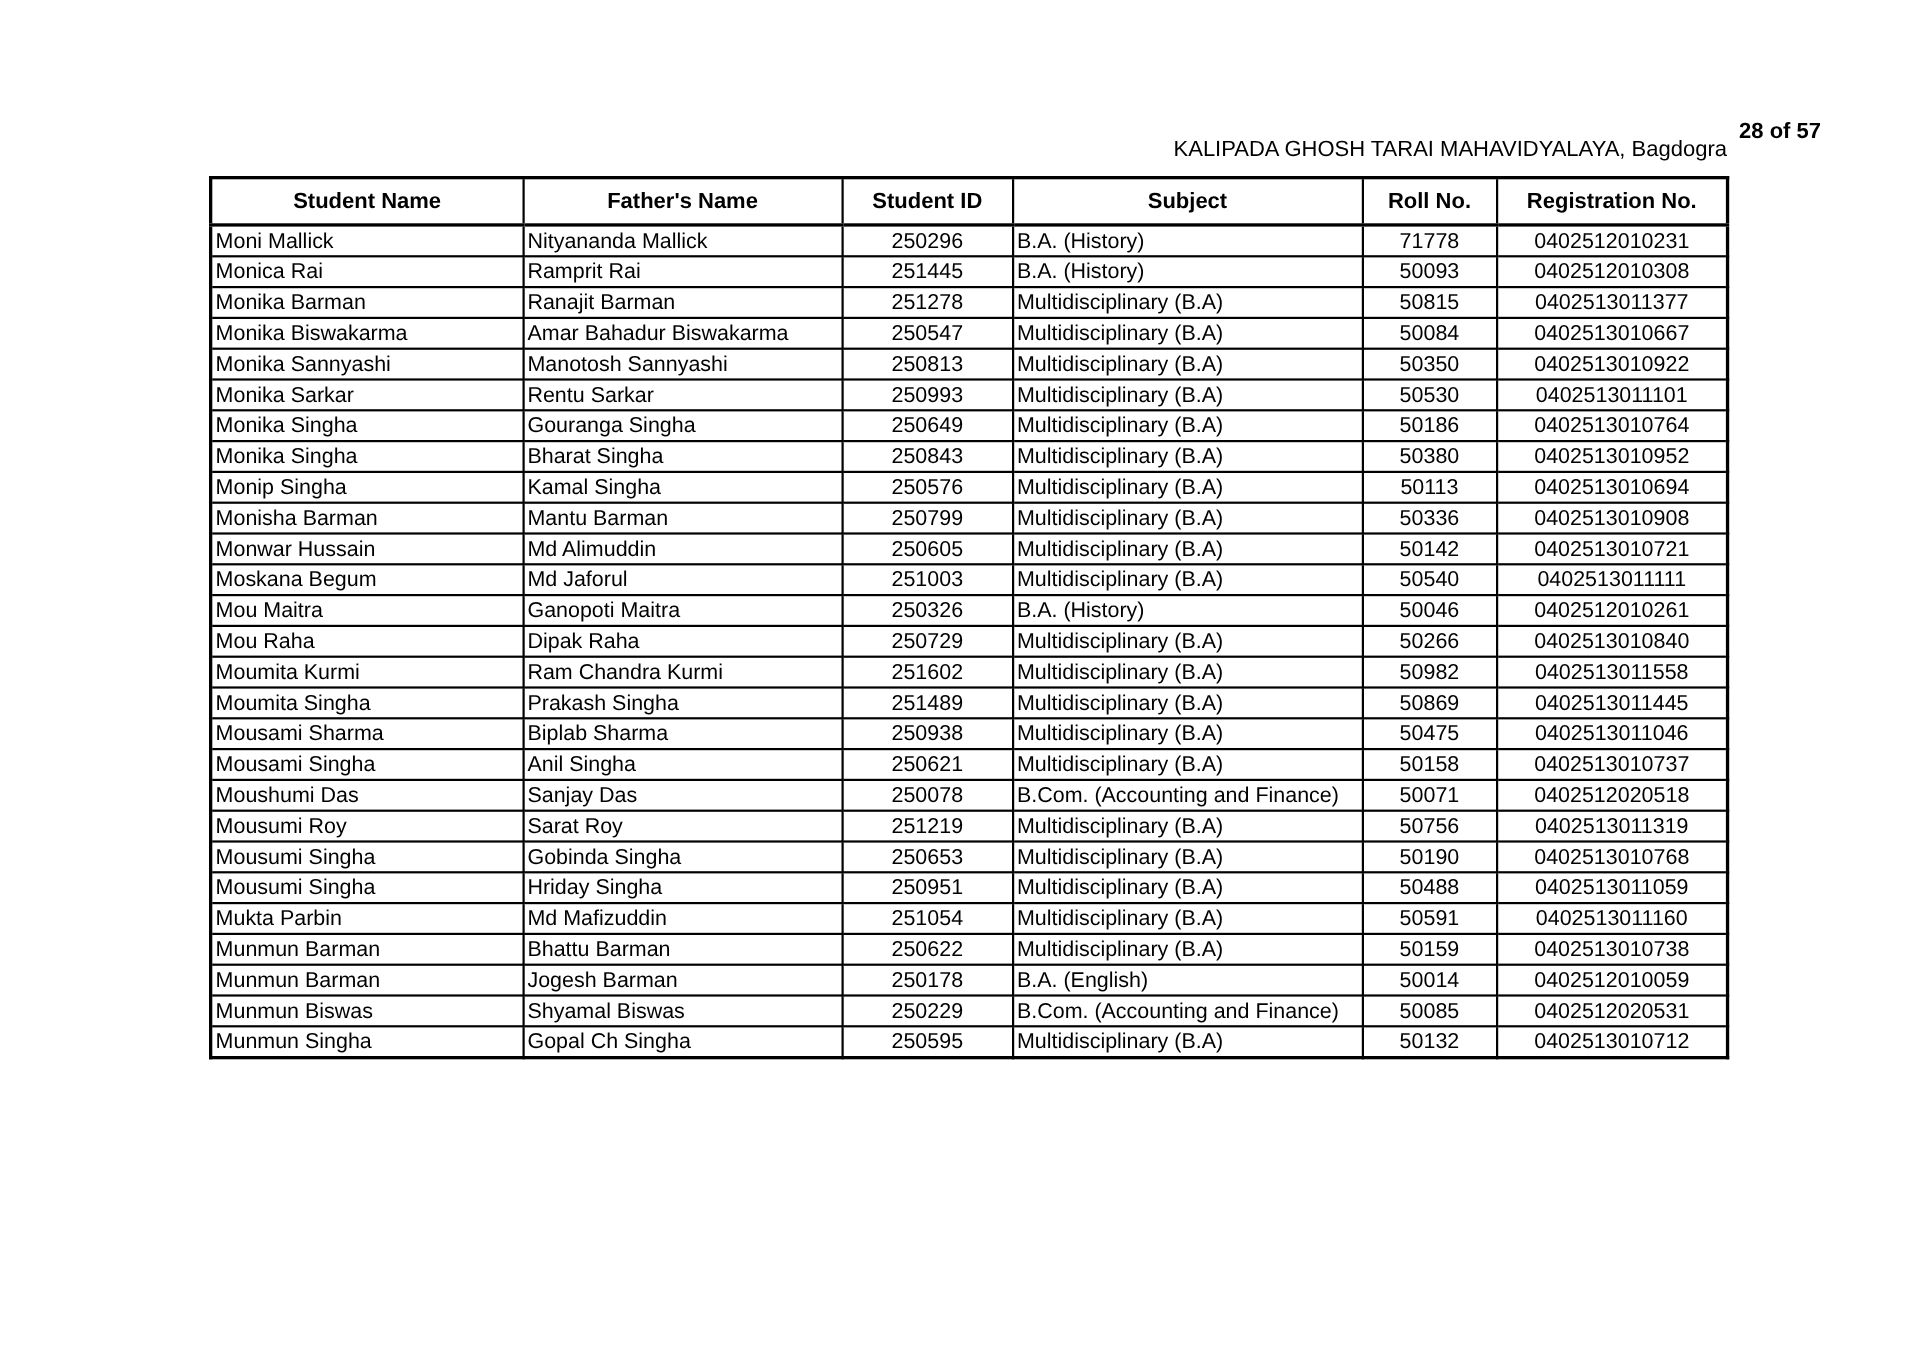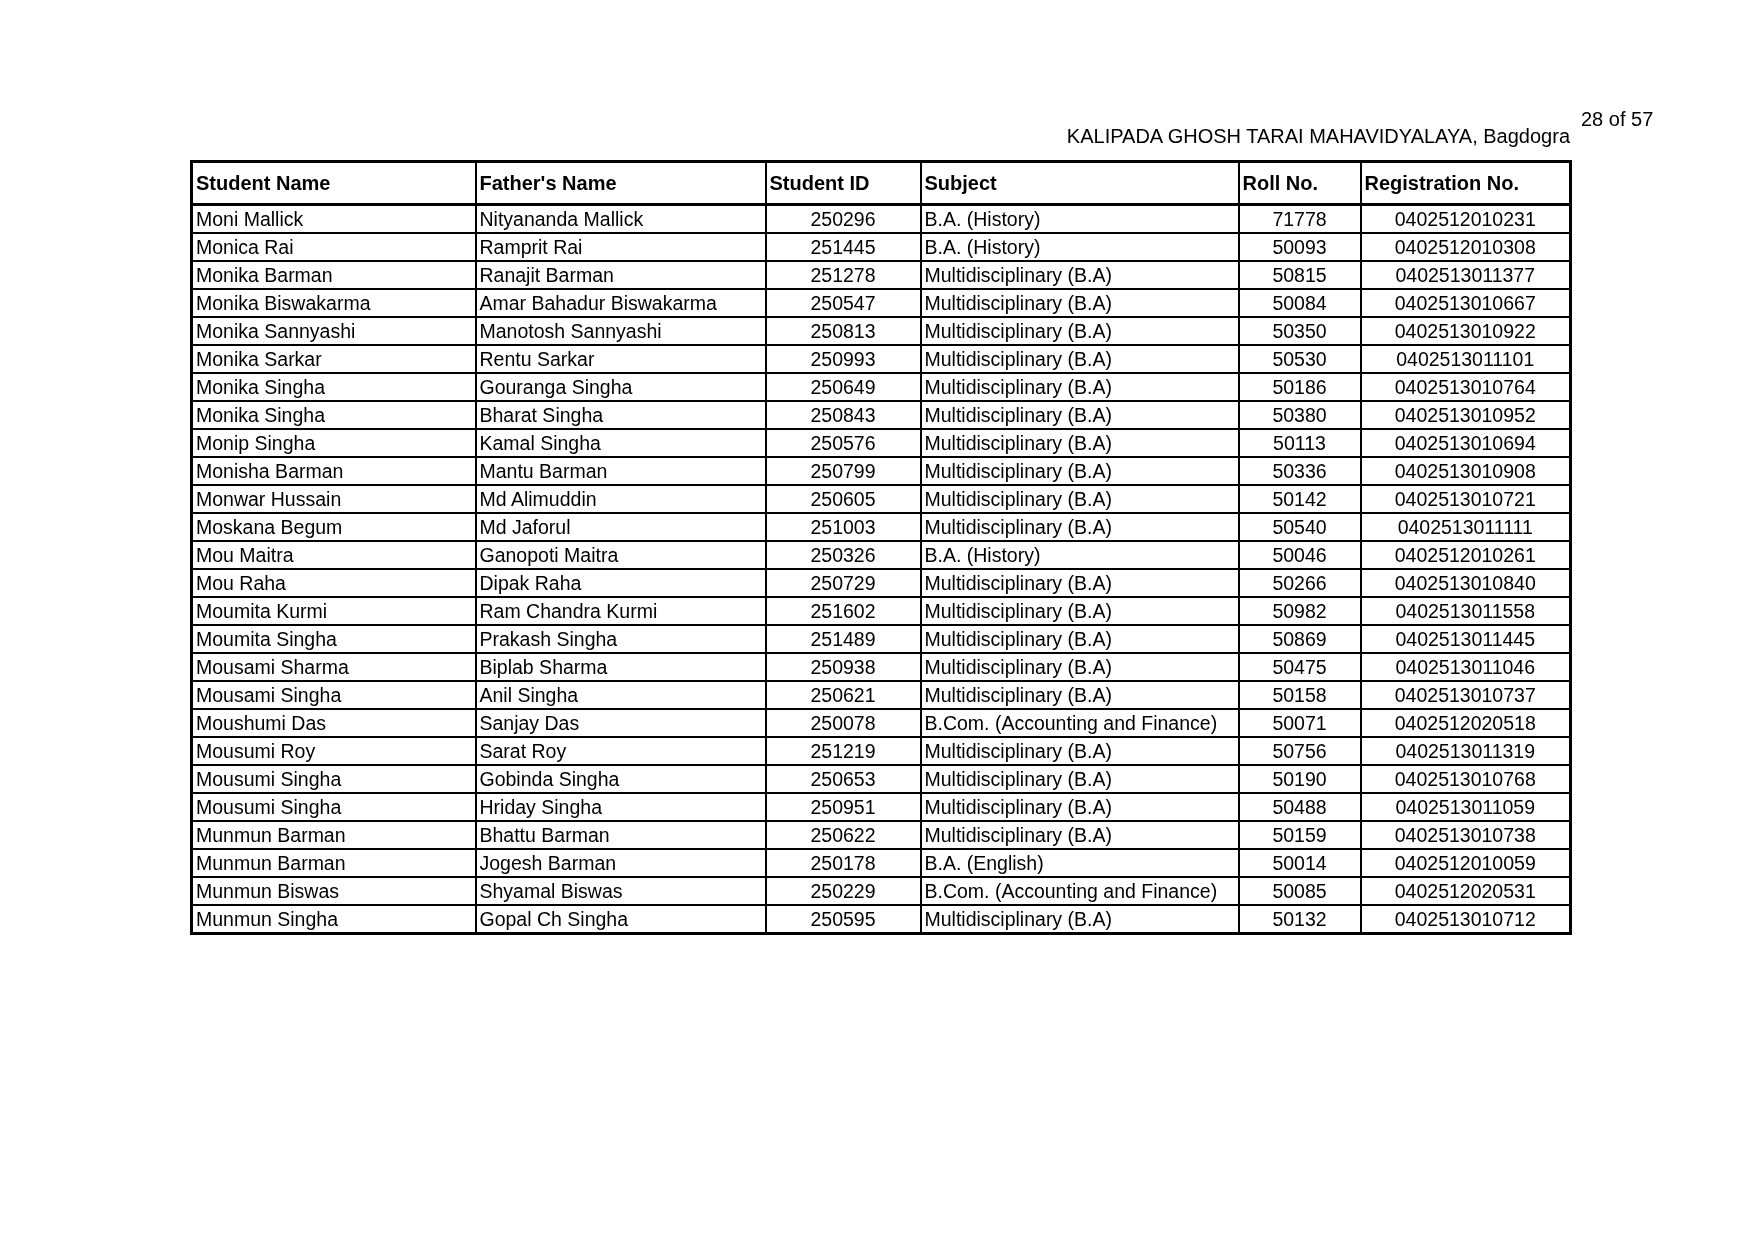--- a/index.html
+++ b/index.html
@@ -2,37 +2,37 @@
 <html><head>
 <meta charset="utf-8">
 <style>
   html, body { margin: 0; padding: 0; background: #ffffff; }
   body {
     width: 1754px; height: 1240px; position: relative; overflow: hidden;
     font-family: "Liberation Sans", "DejaVu Sans", sans-serif; color: #000;
   }
   .page-number {
     position: absolute; left: 1581px; top: 108px;
-    font-size: 20px; font-weight: normal;
+    font-size: 20px; font-weight: bold;
   }
   .doc-title {
     position: absolute; left: 190px; width: 1380px; top: 125px;
     text-align: right; font-size: 20px;
   }
   table.roster {
     position: absolute; left: 190px; top: 160px;
     border-collapse: collapse; table-layout: fixed;
     font-size: 19.5px;
   }
   table.roster th, table.roster td {
     border: 2px solid #000; padding: 0 3px; height: 26px;
     white-space: nowrap; overflow: hidden; line-height: 26px;
   }
   table.roster th {
-    height: 40px; font-weight: bold; text-align: left; font-size: 20px;
+    height: 40px; font-weight: bold; text-align: center; font-size: 20px;
     border-bottom: 3px solid #000;
   }
   table.roster { border: 3px solid #000; }
   td.c { text-align: center; }
   td.l { text-align: left; }
   col.c1 { width: 284px; }
   col.c2 { width: 290px; }
   col.c3 { width: 155px; }
   col.c4 { width: 318px; }
   col.c5 { width: 122px; }
@@ -234,20 +234,28 @@
       </tr>
       <tr>
         <td class="l">Mousumi Singha</td>
         <td class="l">Hriday Singha</td>
         <td class="c">250951</td>
         <td class="l">Multidisciplinary (B.A)</td>
         <td class="c">50488</td>
         <td class="c">0402513011059</td>
       </tr>
       <tr>
+        <td class="l">Mukta Parbin</td>
+        <td class="l">Md Mafizuddin</td>
+        <td class="c">251054</td>
+        <td class="l">Multidisciplinary (B.A)</td>
+        <td class="c">50591</td>
+        <td class="c">0402513011160</td>
+      </tr>
+      <tr>
         <td class="l">Munmun Barman</td>
         <td class="l">Bhattu Barman</td>
         <td class="c">250622</td>
         <td class="l">Multidisciplinary (B.A)</td>
         <td class="c">50159</td>
         <td class="c">0402513010738</td>
       </tr>
       <tr>
         <td class="l">Munmun Barman</td>
         <td class="l">Jogesh Barman</td>

